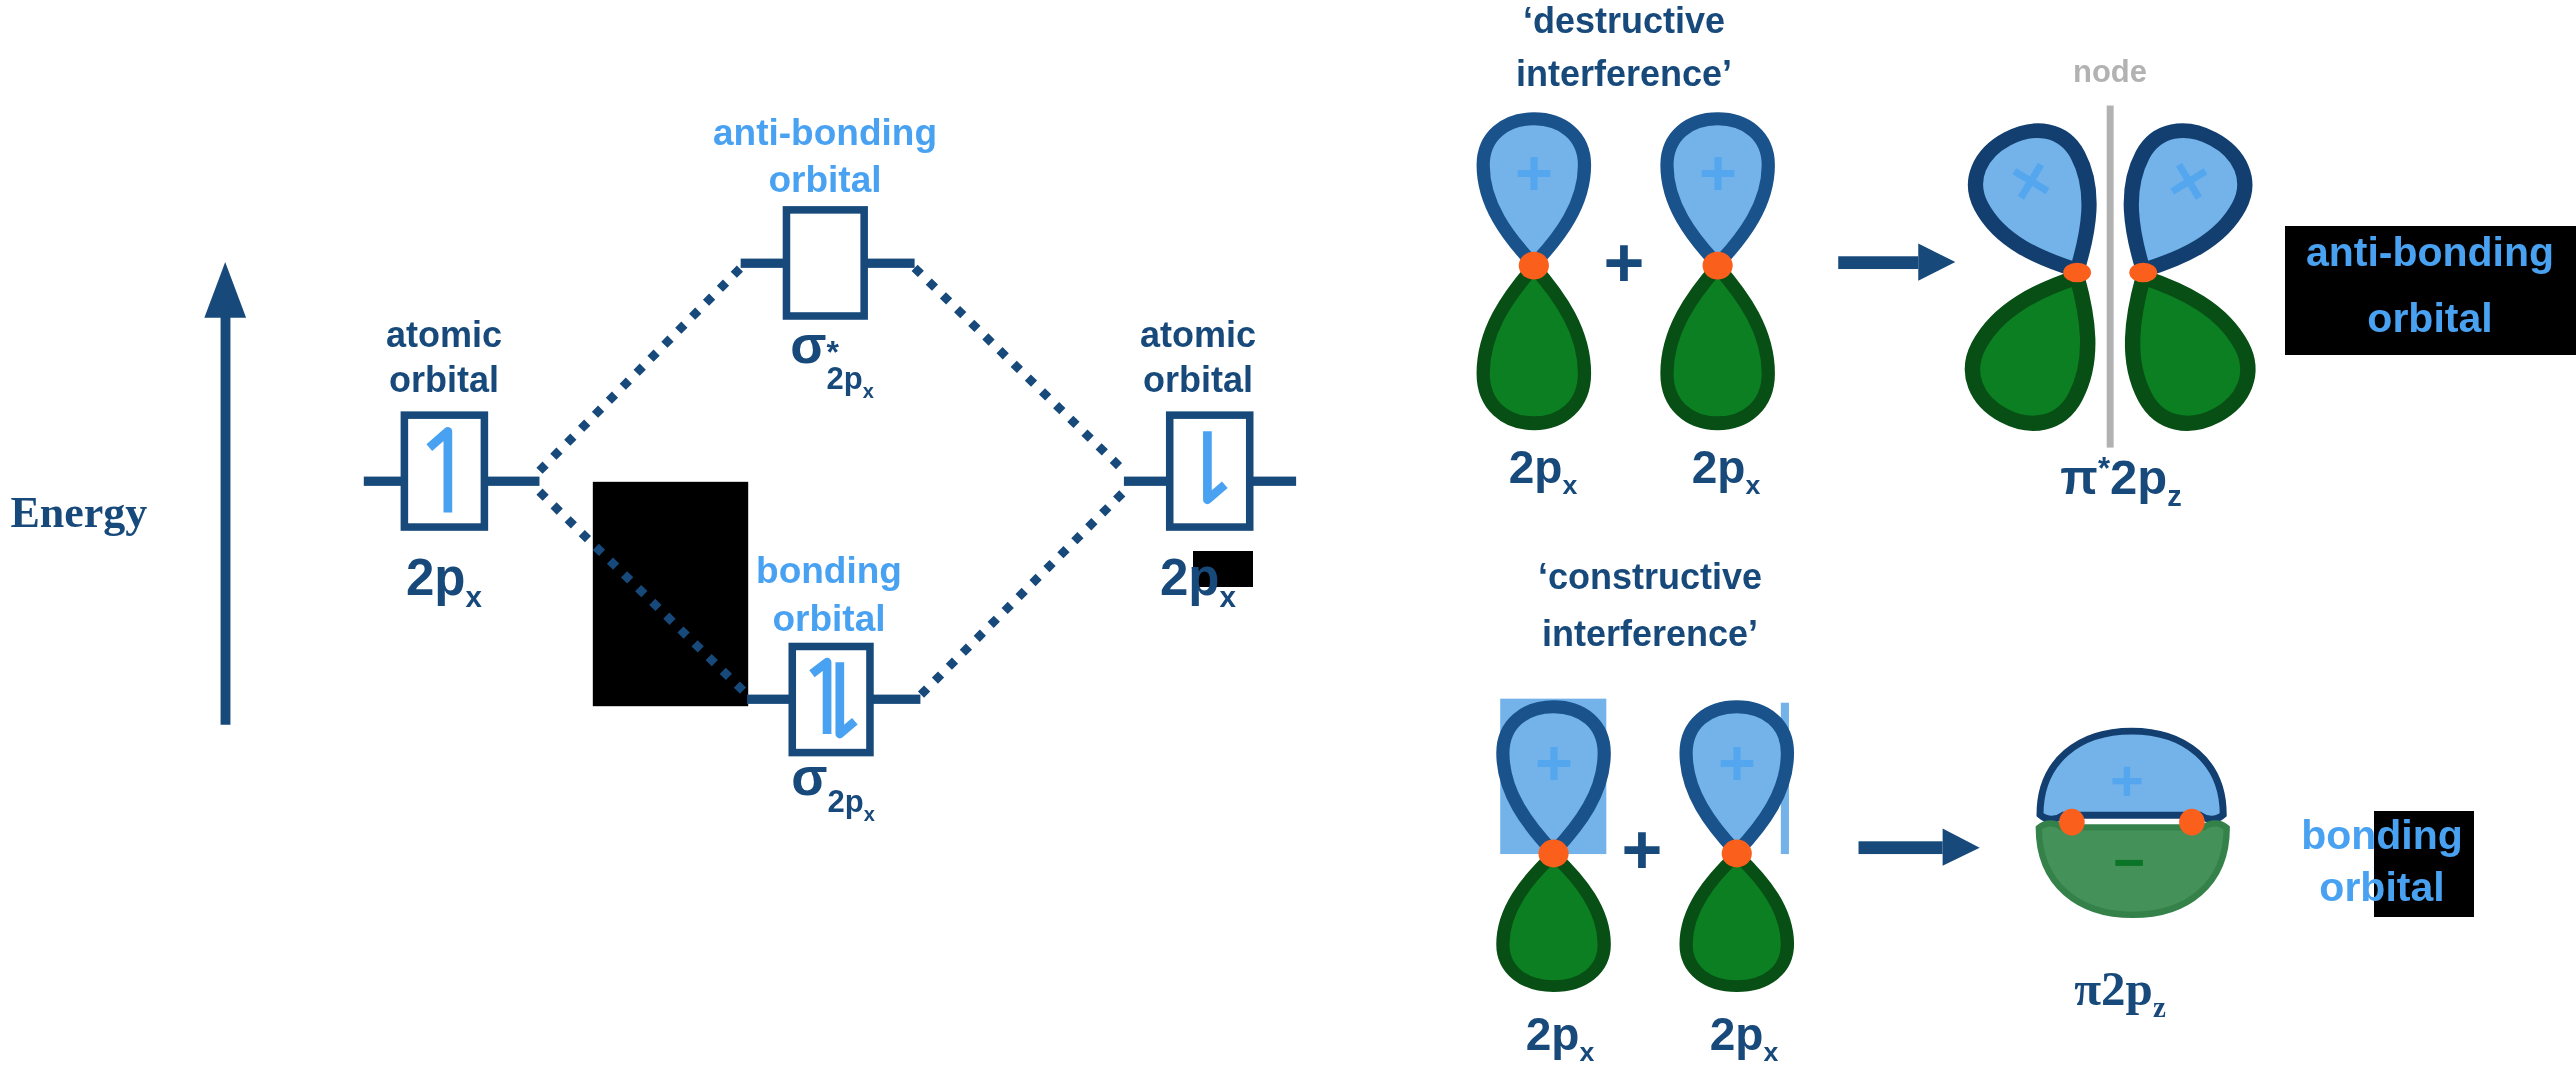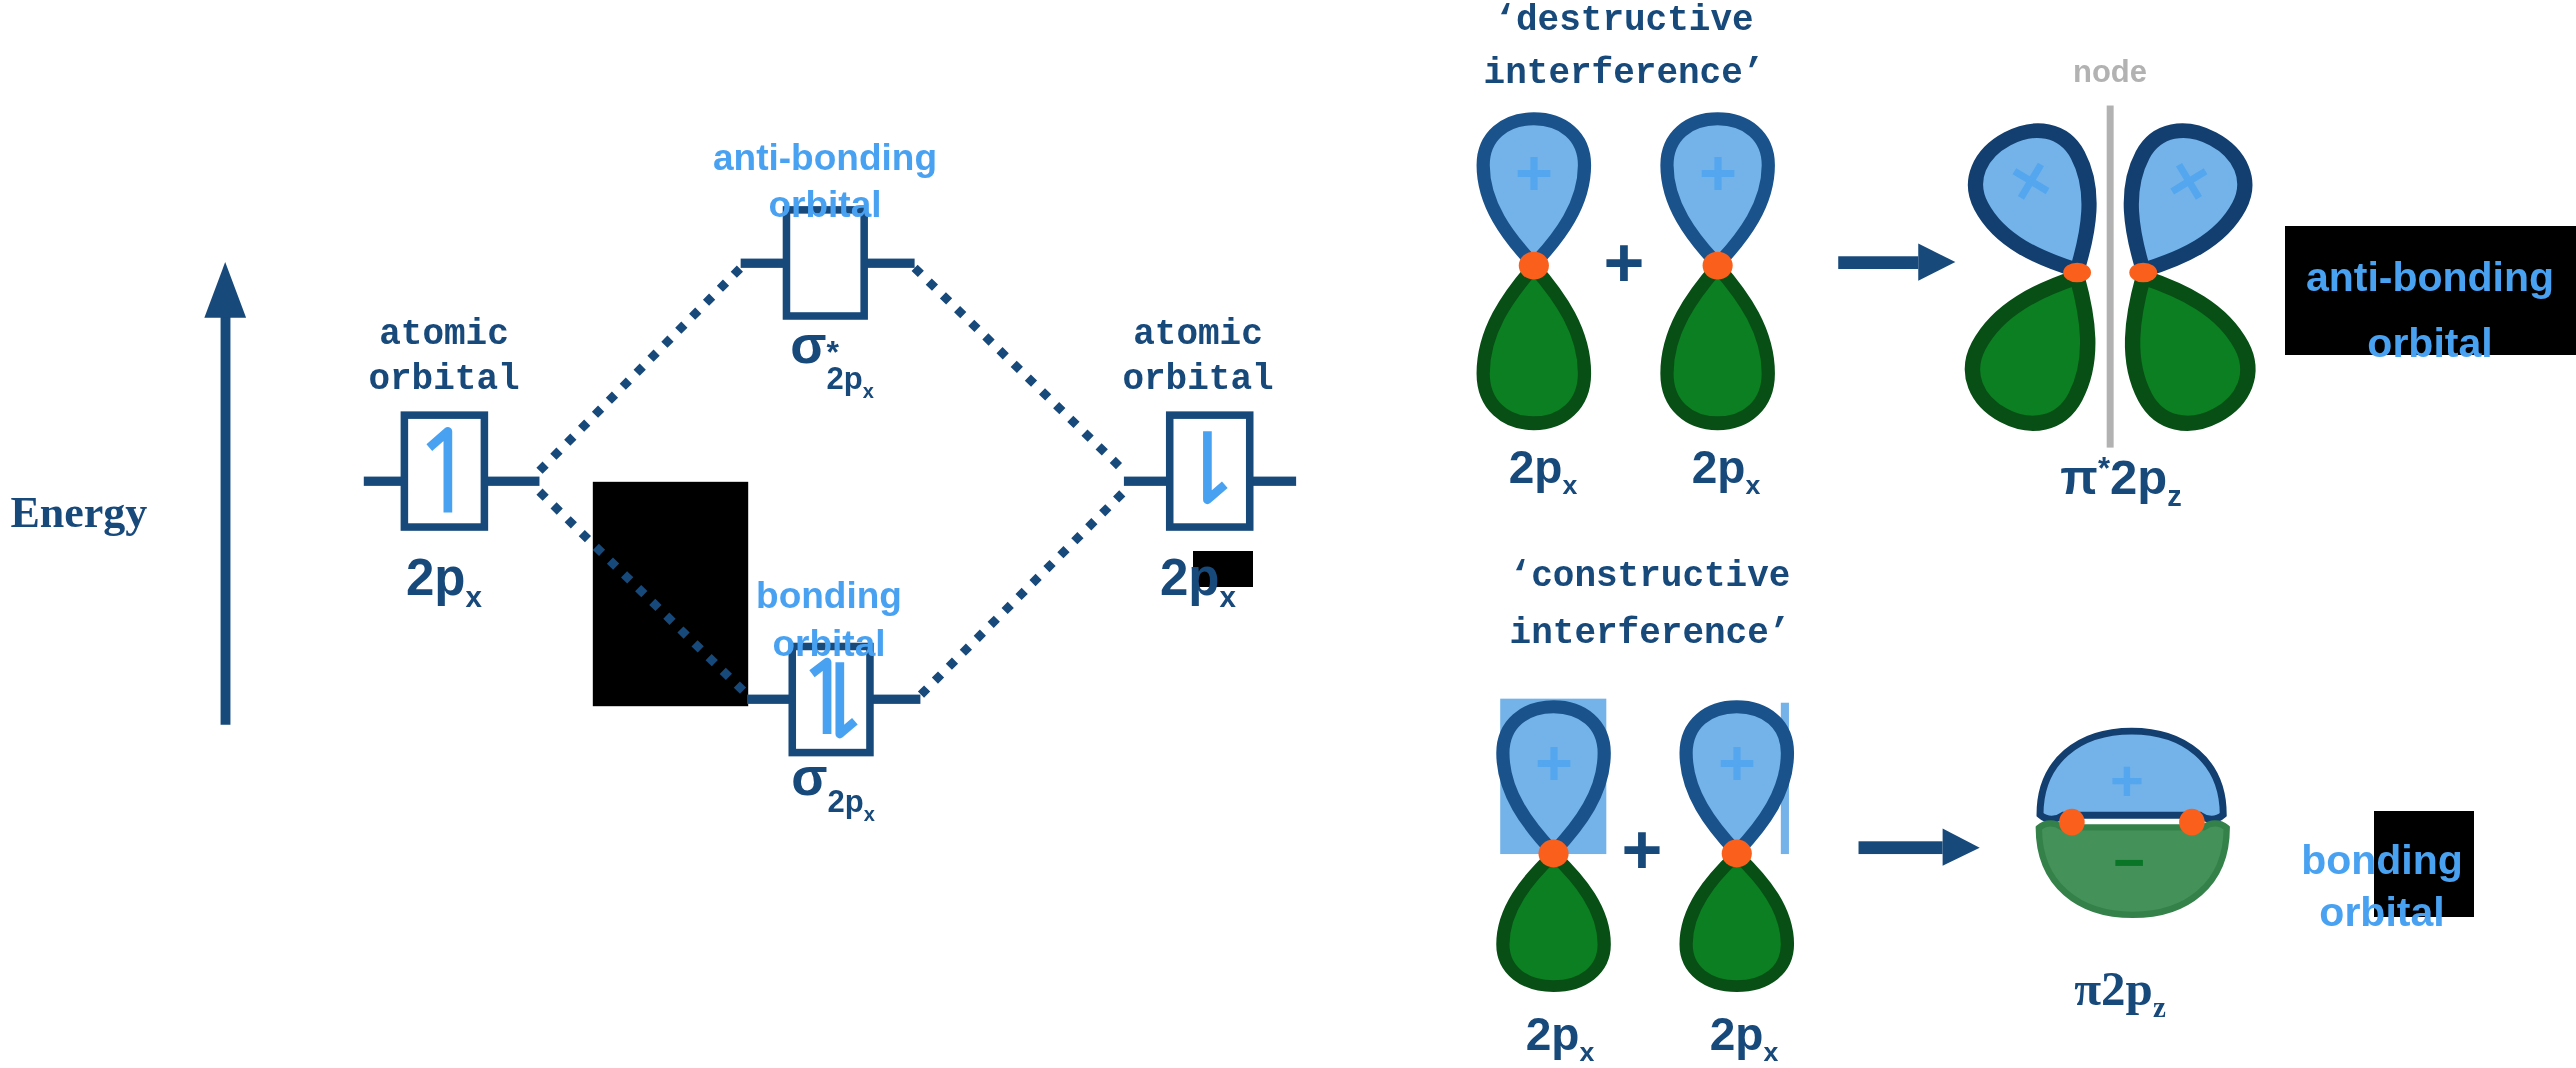--- a/index.html
+++ b/index.html
@@ -4,25 +4,25 @@
 <style>
   html,body{margin:0;padding:0;background:#fff;}
   .canvas{position:relative;width:2576px;height:1068px;background:#ffffff;overflow:hidden;
           font-family:"Liberation Sans",sans-serif;}
   svg.layer{position:absolute;left:0;top:0;z-index:1;}
   .blackbox{position:absolute;background:#000;z-index:4;}
   .t{position:absolute;white-space:nowrap;font-weight:bold;z-index:5;line-height:1.05;}
   .cx{transform:translateX(-50%);}
   .cc{transform:translate(-50%,-50%);}
   .navy{color:#17497B;}
-  .lblue{color:#49A2F1;margin-top:25px;}
+  .lblue{color:#49A2F1;}
   .gray{color:#B2B2B2;}
   .softblue{color:#54A7EE;}
   .mgreen{color:#0B7527;}
-  .fs54{font-size:31px;} .fs62{font-size:36px;font-family:Liberation Mono, monospace;} .fs64{font-size:37px;} .fs70{font-size:41px;}
+  .fs54{font-size:31px;} .fs62{font-size:36px;} .fs64{font-size:37px;} .fs70{font-size:41px;}
   .fs76{font-size:44px;} .fs80{font-size:46px;} .fs88{font-size:51px;}
   .fs95{font-size:55px;} .fs100{font-size:58px;} .fs112{font-size:65px;} .fs120{font-size:70px;}
   .sb{font-size:0.58em;vertical-align:-0.42em;}
   .supstar{font-size:0.62em;vertical-align:0.48em;}
   .stack{display:inline-flex;flex-direction:column;align-items:flex-start;}
   .stack .s1{font-size:32px;line-height:0.7;}
   .stack .s2{font-size:31px;line-height:1;}
   .stack .s2 .xx{font-size:20px;vertical-align:-0.45em;}
 </style>
 </head>

